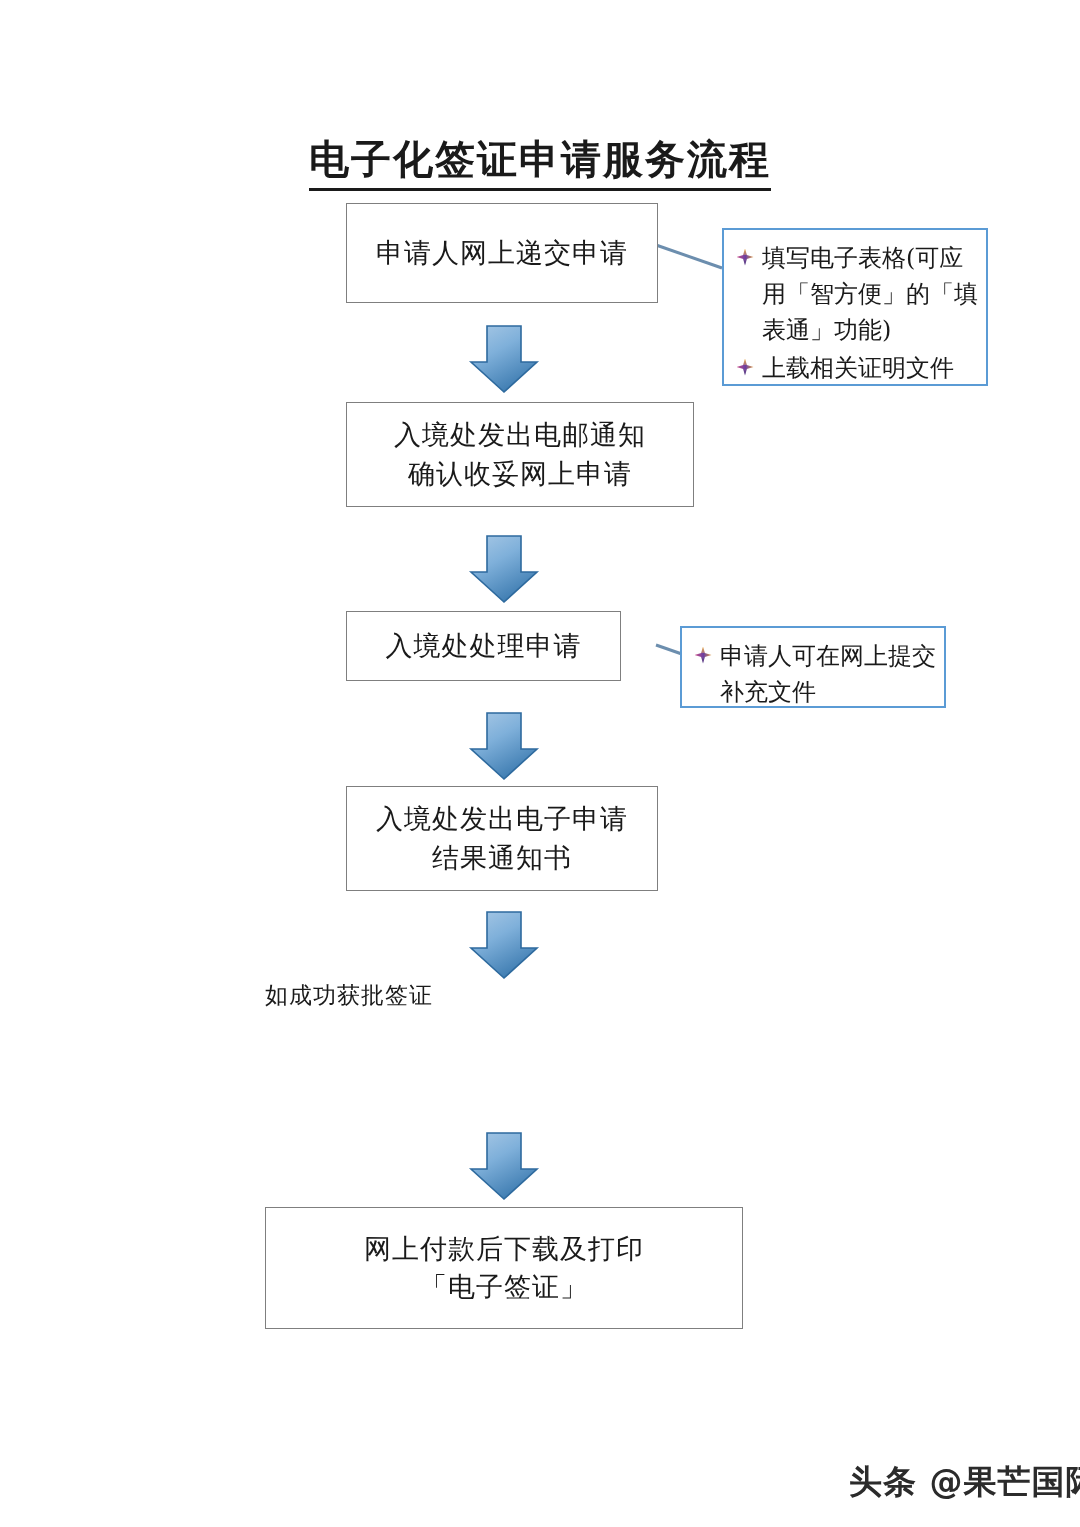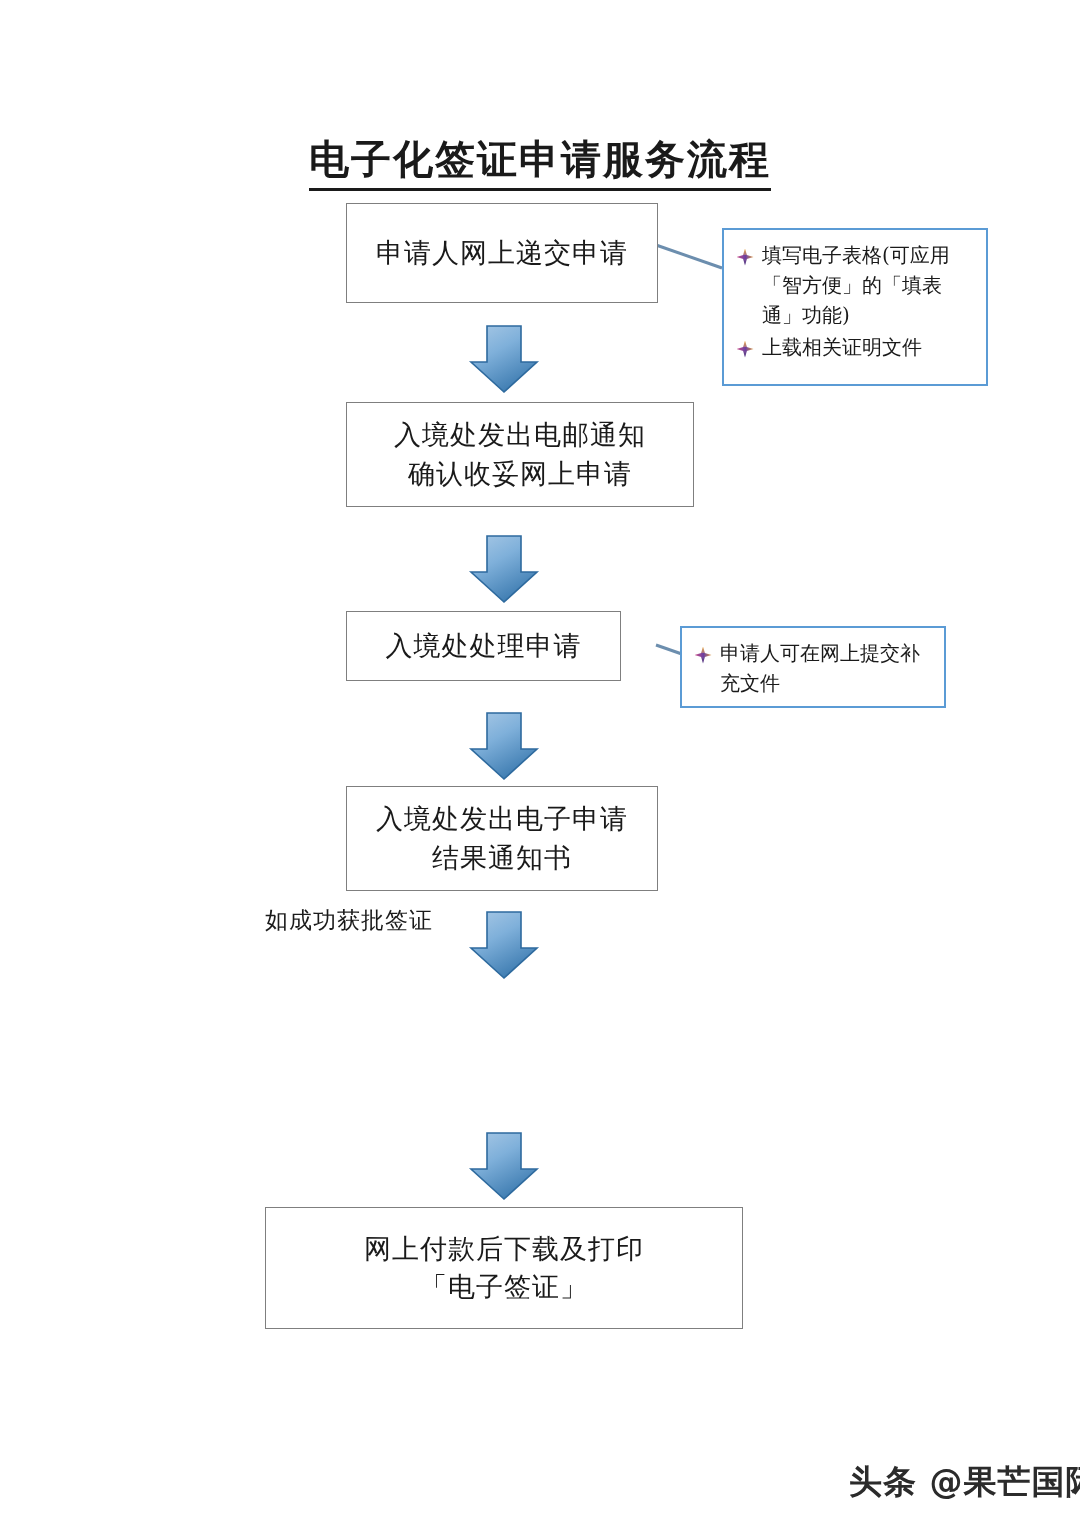--- a/index.html
+++ b/index.html
@@ -56,21 +56,21 @@
   }
 
   
   .callout {
     position: absolute;
     box-sizing: border-box;
     border: 2px solid #5b9bd5;
     background: #ffffff;
     padding: 10px 8px 22px 10px;
     font-family: "DejaVu Serif", "Liberation Serif", serif;
-    font-size: 20px;
+    font-size: 24px;
     line-height: 1.5;
     color: #1a1a1a;
   }
   .callout-item {
     display: flex;
     align-items: flex-start;
     margin-bottom: 2px;
   }
   .bullet {
     flex: 0 0 auto;
@@ -199,21 +199,21 @@
       <span class="bullet"></span>
       <span class="callout-text">申请人可在网上提交补充文件</span>
     </div>
   </div>
 
   <div class="node" style="left:346px; top:786px; width:312px; height:105px;">
     <span>入境处发出电子申请
 结果通知书</span>
   </div>
 
-  <div class="sidenote" style="left:265px; top:905px;">
+  <div class="sidenote" style="left:265px; top:980px;">
     <span>如成功获批签证</span>
   </div>
 
 
   <div class="node" style="left:265px; top:1207px; width:478px; height:122px;">
     <span>网上付款后下载及打印
 「电子签证」</span>
   </div>
 
   <div class="watermark" style="left:849px; top:1460px;">

